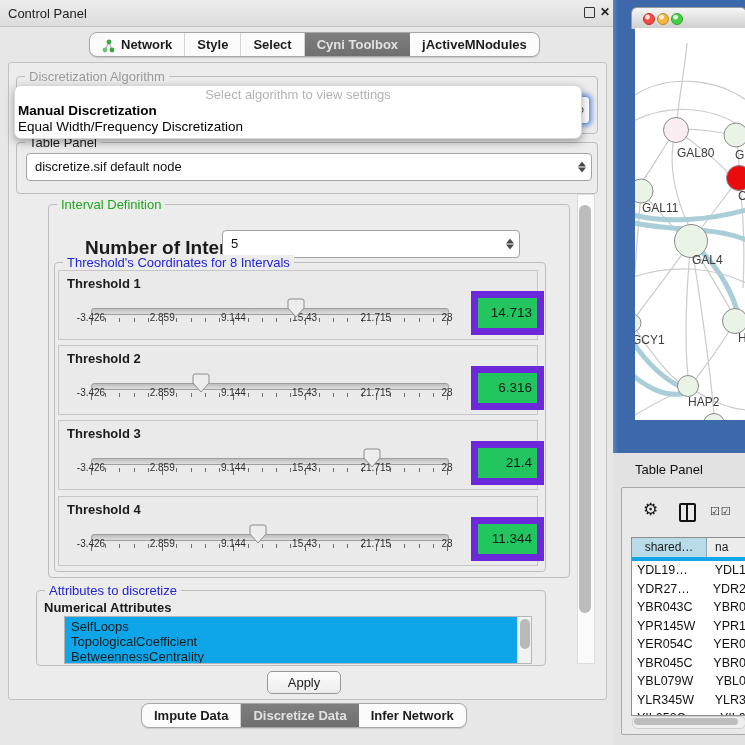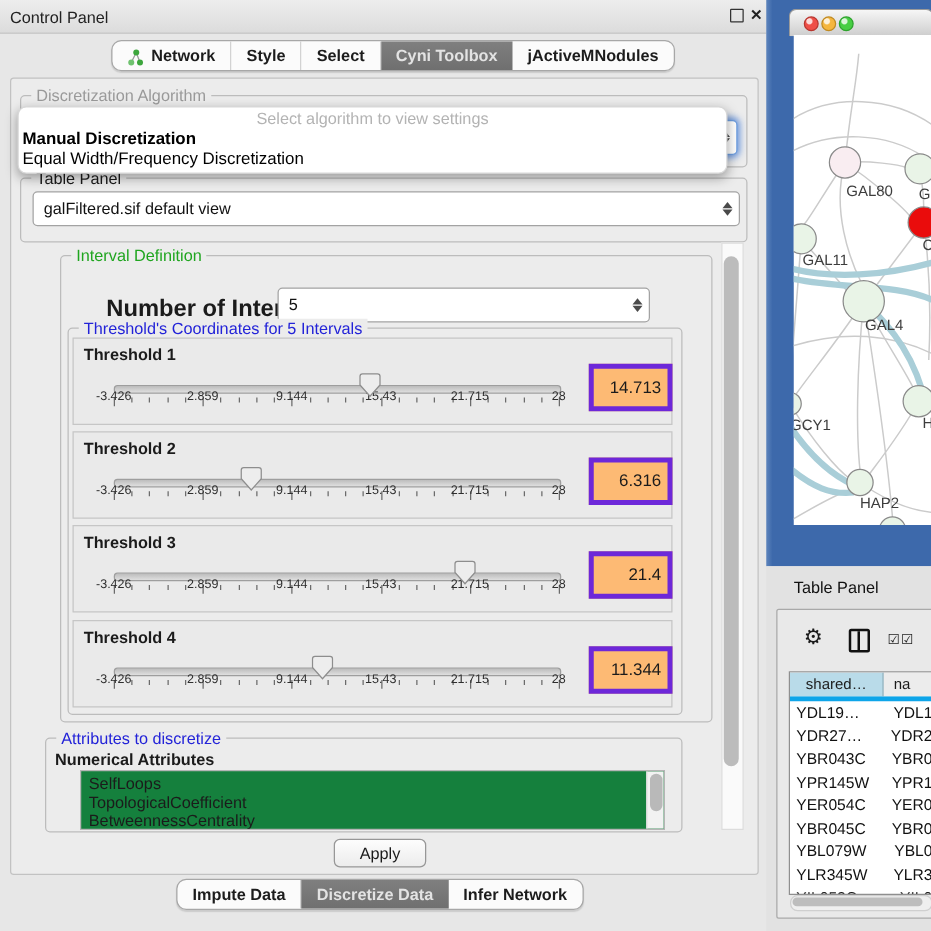--- a/index.html
+++ b/index.html
@@ -50,25 +50,25 @@
 
   
   .thr-box{position:absolute;left:58px;width:478px;height:68px;background:#eaeaea;
     border:1px solid #c6c6c6;}
   .thr-title{position:absolute;left:8px;top:5px;font-size:13px;font-weight:bold;}
   .thr-track{position:absolute;left:32px;top:37px;width:356px;height:5px;border-radius:3px;
     background:linear-gradient(#bdbdbd,#dfdfdf);border:1px solid #9e9e9e;}
   .thr-tick{position:absolute;width:1px;background:#6b6b6b;top:47px;}
   .thr-lbl{position:absolute;top:41px;font-size:10px;font-weight:normal;color:#2e2e2e;transform:translateX(-50%);}
   .thr-thumb{position:absolute;top:27px;width:18px;height:20px;}
-  .thr-field{position:absolute;left:412px;top:20px;width:54px;height:30px;background:#fdba74;
-    border:4px solid #6d28d9;font-size:13.5px;text-align:right;line-height:30px;padding-right:5px;}
-
-  
-  #attr-list{left:64px;top:616px;width:466px;height:46px;background:#15803d;border:1px solid #b5b5b5;overflow:hidden;}
+  .thr-field{position:absolute;left:412px;top:20px;width:54px;height:30px;background:#22c55e;
+    border:7px solid #6d28d9;font-size:13.5px;text-align:right;line-height:30px;padding-right:5px;}
+
+  
+  #attr-list{left:64px;top:616px;width:466px;height:46px;background:#0ea5e9;border:1px solid #b5b5b5;overflow:hidden;}
   .attr-item{font-size:13px;line-height:15px;padding-left:6px;white-space:nowrap;}
   #attr-scroll{position:absolute;right:0;top:0;width:13px;height:100%;background:#f2f2f2;border-left:1px solid #ddd;}
   #attr-thumb{position:absolute;right:1px;top:2px;width:10px;height:30px;background:#b9b9b9;border-radius:5px;}
 
   
   #main-scroll{left:577px;top:194px;width:16px;height:468px;background:#fafafa;border:1px solid #dcdcdc;}
   #main-thumb{position:absolute;left:1px;top:10px;width:12px;height:408px;background:#bcbcbc;border-radius:6px;}
 
   #apply-btn{left:267px;top:671px;width:72px;height:21px;background:linear-gradient(#fdfdfd,#ececec);
     border:1px solid #979797;border-radius:5px;font-size:13px;text-align:center;line-height:21px;}
@@ -147,41 +147,41 @@
     <div class="stepper">
         <span class="up"></span>
         <span class="dn"></span>
       </div>
   </div>
 
   <div class="groupbox" style="left:16px;top:142px;width:580px;height:50px;">
     <div class="grouptitle">Table Panel</div>
   </div>
   <div class="combo abs" style="left:26px;top:153px;width:564px;height:26px;">
-    <div class="val">galFiltered.sif default view</div>
+    <div class="val">discretize.sif default node</div>
     <div class="stepper">
         <span class="up"></span>
         <span class="dn"></span>
       </div>
   </div>
 
   <div class="groupbox" style="left:48px;top:204px;width:520px;height:372px;">
     <div class="grouptitle" style="color:#1fa51f;">Interval Definition</div>
   </div>
   <div class="abs" style="left:85px;top:237px;font-size:19px;font-weight:bold;">Number of Intervals</div>
   <div class="combo abs" style="left:222px;top:230px;width:296px;height:26px;">
     <div class="val">5</div>
     <div class="stepper">
         <span class="up"></span>
         <span class="dn"></span>
       </div>
   </div>
 
   <div class="groupbox" style="left:54px;top:262px;width:490px;height:308px;">
-    <div class="grouptitle" style="color:#2323d8;">Threshold's Coordinates for 5 Intervals</div>
+    <div class="grouptitle" style="color:#2323d8;">Threshold's Coordinates for 8 Intervals</div>
   </div>
   <div id="thr-container">
       <div class="thr-box" style="top: 270px;">
         <div class="thr-title">Threshold 1</div>
         <div class="thr-track"></div>
         <div class="thr-tick" style="left: 32px; height: 7px;"></div>
         <div class="thr-tick" style="left: 46.24px; height: 4px;"></div>
         <div class="thr-tick" style="left: 60.48px; height: 4px;"></div>
         <div class="thr-tick" style="left: 74.72px; height: 4px;"></div>
         <div class="thr-tick" style="left: 88.96px; height: 4px;"></div>

